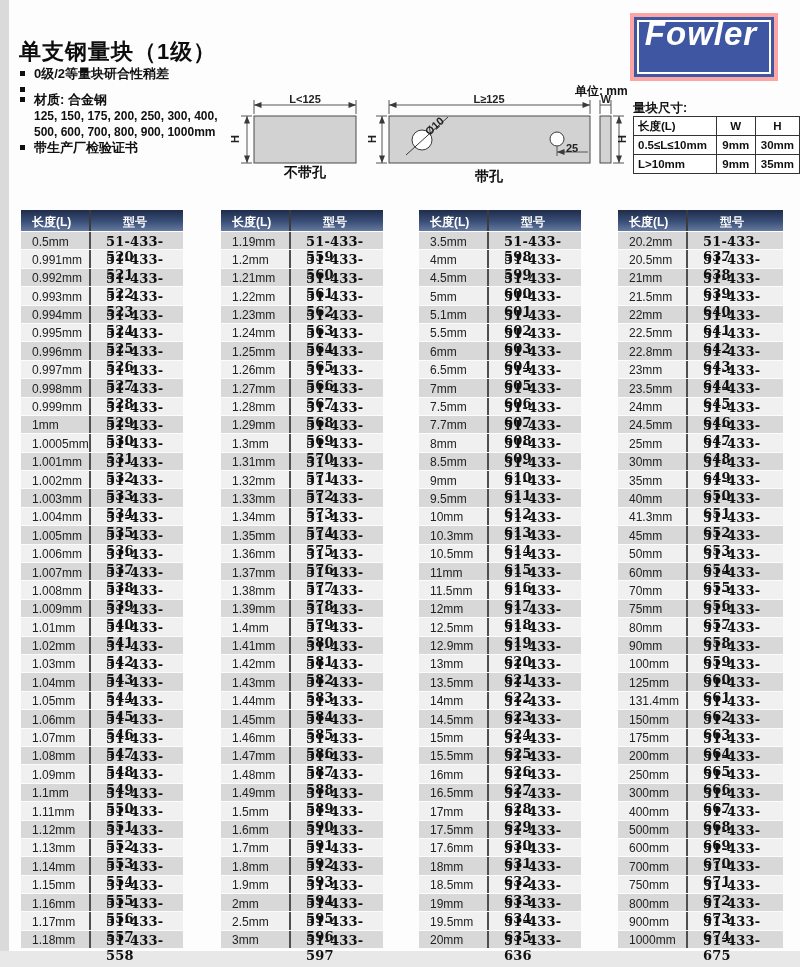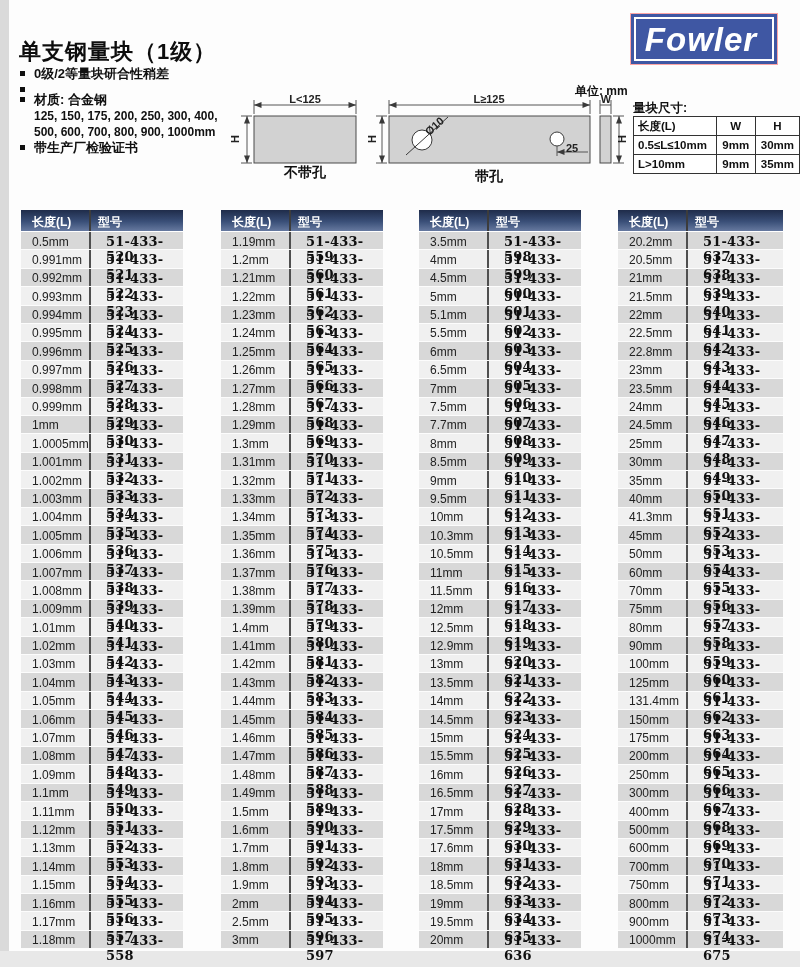--- a/index.html
+++ b/index.html
@@ -3,23 +3,23 @@
 <meta charset="utf-8">
 <style>
   html,body{margin:0;padding:0;}
   body{width:800px;height:967px;position:relative;background:#fdfdfd;
        font-family:"Liberation Sans",sans-serif;color:#111;overflow:hidden;}
   .left-strip{position:absolute;left:0;top:0;width:9px;height:967px;background:#dadada;}
   .bottom-strip{position:absolute;left:0;top:951px;width:800px;height:16px;background:#e8e8e8;}
   .page-title{position:absolute;left:19px;top:22px;font-size:22px;font-weight:bold;
               letter-spacing:1px;color:#0d0d0d;}
   
-  .logo{position:absolute;left:630px;top:13px;width:148px;height:52px;
-        background:var(--logo-blue,#3f57a3);border:1px solid #fca5a5;box-sizing:border-box;
-        display:flex;align-items:center;justify-content:center;}
+  .logo{position:absolute;left:630px;top:13px;width:148px;height:68px;
+        background:var(--logo-blue,#3f57a3);border:4px solid #fca5a5;box-sizing:border-box;
+        display:flex;align-items:flex-start;justify-content:center;}
   .logo::before{content:"";position:absolute;inset:3px;border:2px solid #fff;}
   .logo-text{position:relative;color:#fff;font-size:33px;font-weight:bold;font-style:italic;
              letter-spacing:1px;padding-right:6px;line-height:1;}
   
   .features{position:absolute;left:20px;top:66px;width:320px;}
   .feat{display:flex;gap:9px;font-size:13px;font-weight:bold;line-height:16px;color:#101010;}
   .bullet{flex:0 0 5px;width:5px;height:5px;background:#101010;margin-top:5px;}
   .feat-sub{margin-left:14px;font-size:12px;font-weight:bold;line-height:16px;color:#101010;}
   
   .unit-label{position:absolute;left:575px;top:83px;font-size:12px;font-weight:bold;}
@@ -36,21 +36,21 @@
   .size-table .w1{width:76px;text-align:left;}
   .size-table .w2{width:32px;text-align:center;}
   .size-table .w3{width:36px;text-align:center;}
   
   .cat{position:absolute;top:210px;width:162px;}
   .cat-4{width:165px;}
   .thead{display:flex;height:22px;box-sizing:border-box;border-bottom:1px solid #fff;
          background:linear-gradient(180deg,var(--header-top,#1f2c4a) 0%,#3a4f78 55%,var(--header-bottom,#66799f) 100%);}
   .th-len{width:70px;box-sizing:border-box;padding:4px 0 0 11px;color:#fff;
           font-weight:bold;font-size:12px;border-right:2px solid #3c3c3c;}
-  .th-model{flex:1;padding:4px 0 0 7px;color:#fff;font-weight:bold;font-size:12px;}
+  .th-model{flex:1;padding:4px 0 0 32px;color:#fff;font-weight:bold;font-size:12px;}
   .trow{display:flex;height:18.4px;box-sizing:border-box;border-bottom:1px solid #fcfcfc;}
   .trow.odd{background:var(--row-dark,#d8d8d8);}
   .trow.even{background:var(--row-light,#f0f0f0);}
   .cell-len{width:70px;box-sizing:border-box;padding:2.5px 0 0 11px;font-size:12px;color:#222;
             border-right:2px solid #4f4f4f;}
   .cell-model{flex:1;padding:2px 0 0 15px;font-size:13px;font-weight:bold;color:#101010;
               font-family:"DejaVu Serif",serif;letter-spacing:0.2px;}
 </style>
 </head>
 <body>

